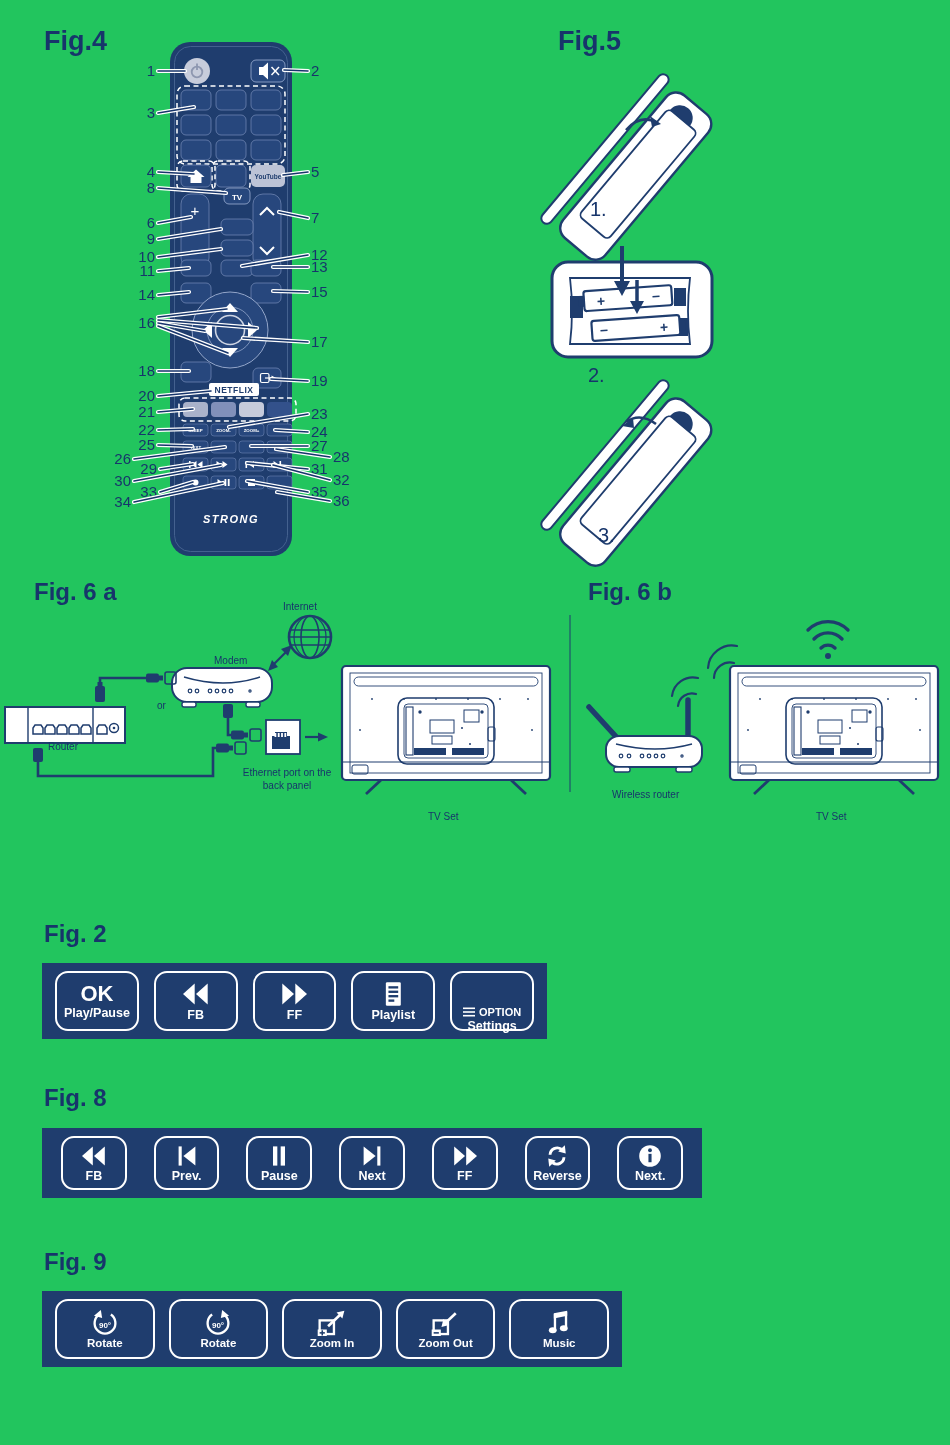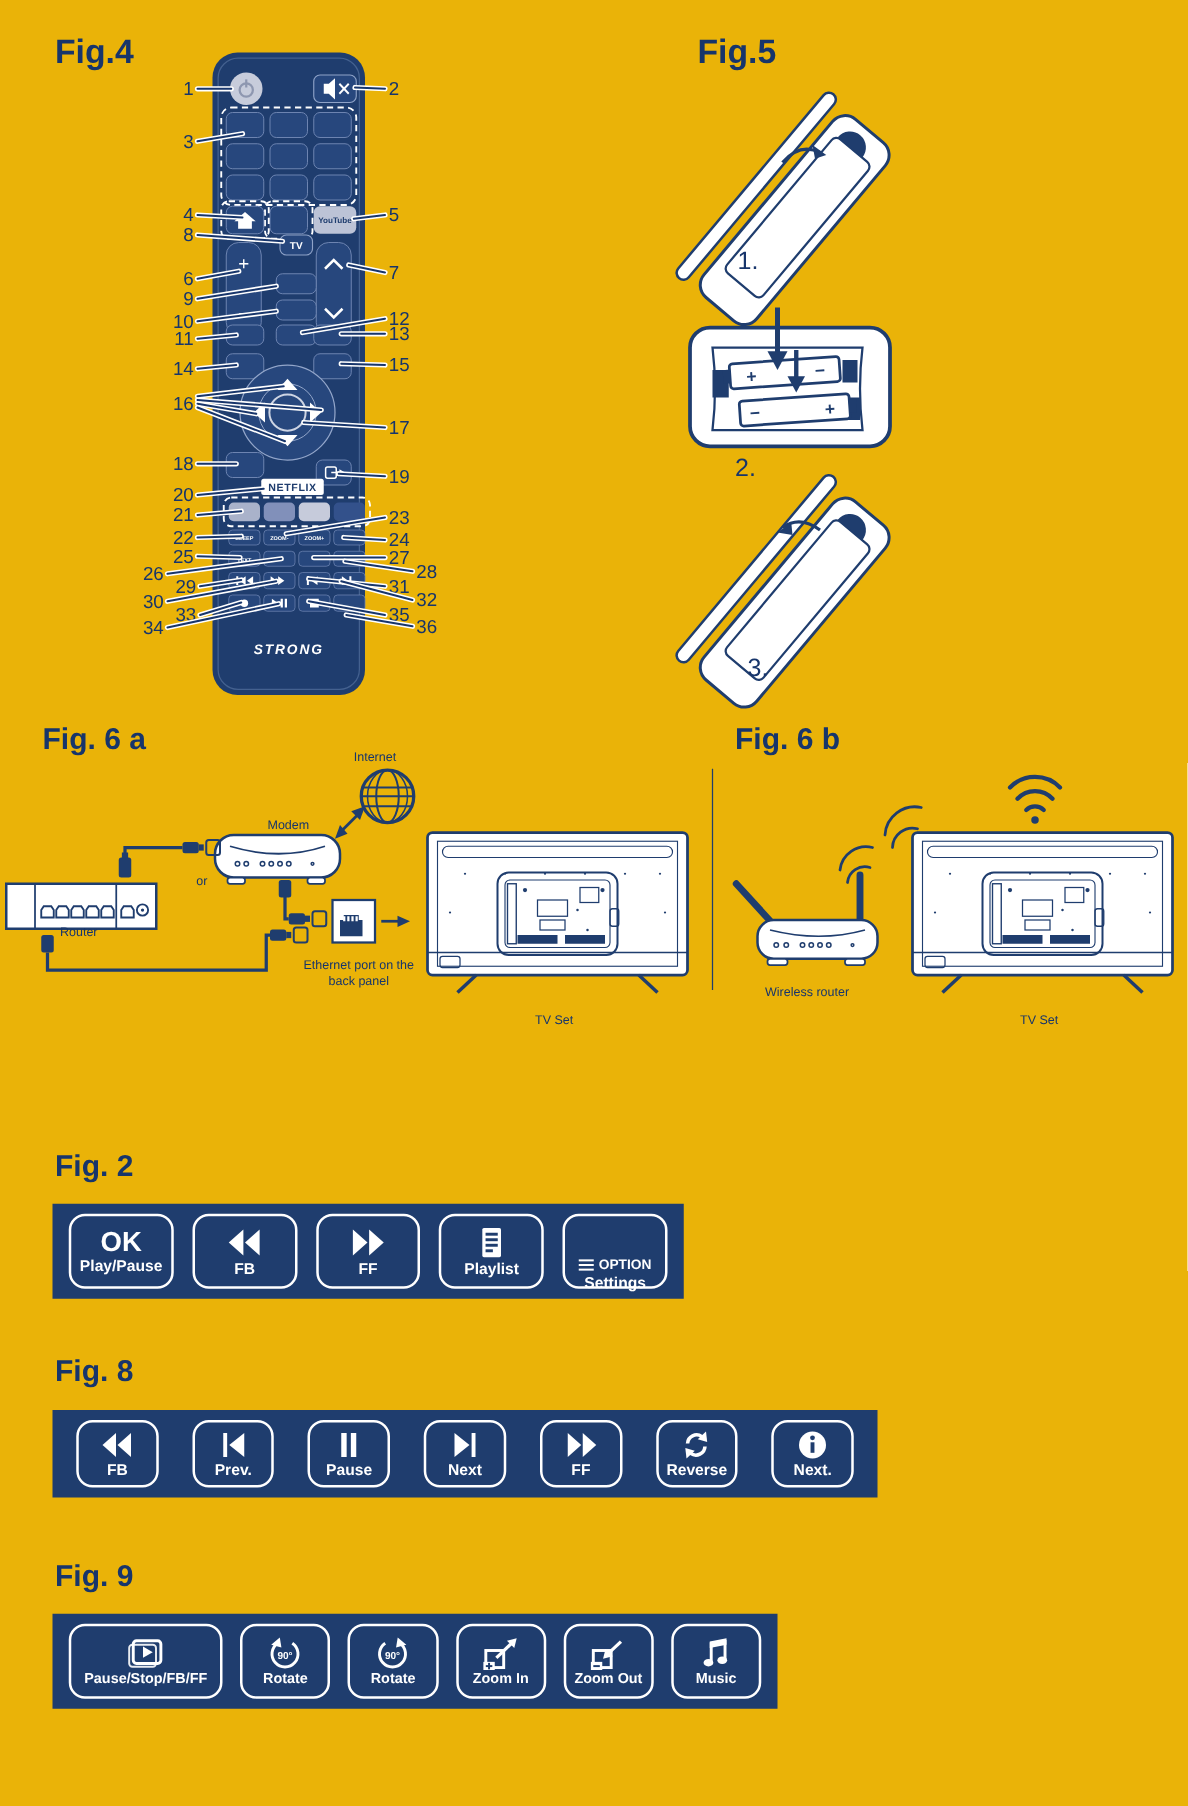--- a/index.html
+++ b/index.html
@@ -1,16 +1,16 @@
 <!DOCTYPE html>
 <html><head>
 <meta charset="utf-8">
 <style>
   html,body{margin:0;padding:0;background:#fff;}
-  #page{position:relative;width:950px;height:1445px;background:#eab308;overflow:hidden;
+  #page{position:relative;width:950px;height:1445px;background:#22c55e;overflow:hidden;
         font-family:"Liberation Sans",sans-serif;}
   .fig-title{position:absolute;color:#17356b;font-weight:bold;font-size:27px;letter-spacing:0;}
   .fig-title.small{font-size:24px;}
   .diag-label{position:absolute;color:#17356b;font-weight:normal;font-size:10px;line-height:13px;}
   .diag-label.center{text-align:center;}
   .step-label{position:absolute;color:#17356b;font-size:20px;}
   svg{position:absolute;overflow:visible;}
   .callout-num{font-family:"Liberation Sans",sans-serif;font-size:15px;fill:#17356b;}
   
   .strip-bar{position:absolute;background:#1f3d6e;display:flex;align-items:center;box-sizing:border-box;}
@@ -642,28 +642,20 @@
       <div class="strip-btn">
         <svg class="s-ic" viewBox="0 0 24 20" fill="#fff">
           <circle cx="12" cy="10" r="9"></circle>
           <rect x="10.7" y="8.2" width="2.6" height="7" fill="#1f3d6e"></rect>
           <circle cx="12" cy="5.2" r="1.6" fill="#1f3d6e"></circle>
         </svg>
         <div class="strip-label">Next.</div>
       </div>
     </div>
   <div id="fig9-bar" class="strip-bar">
-      <div class="strip-btn wide">
-        <svg class="s-ic" viewBox="0 0 24 20" fill="#fff">
-          <rect x="1.5" y="4.5" width="16.5" height="13.5" rx="2" fill="none" stroke="#fff" stroke-width="1.2" opacity="0.9"></rect>
-          <rect x="4" y="2" width="17" height="14" rx="2" fill="none" stroke="#fff" stroke-width="1.8"></rect>
-          <polygon points="10,5.5 10,12.5 16,9"></polygon>
-        </svg>
-        <div class="strip-label">Pause/Stop/FB/FF</div>
-      </div>
       <div class="strip-btn">
         <svg class="s-ic" viewBox="0 0 24 20" fill="#fff">
           <path d="M7.5,3.5 a8,8 0 1 0 9,0" fill="none" stroke="#fff" stroke-width="1.8"></path>
           <polygon points="8.8,0 3.5,4.5 9.8,6.2"></polygon>
           <text x="12" y="13.5" font-size="6.2" text-anchor="middle" fill="#fff" font-weight="bold" font-family="Liberation Sans,sans-serif">90°</text>
         </svg>
         <div class="strip-label">Rotate</div>
       </div>
       <div class="strip-btn">
         <svg class="s-ic" viewBox="0 0 24 20" fill="#fff">

